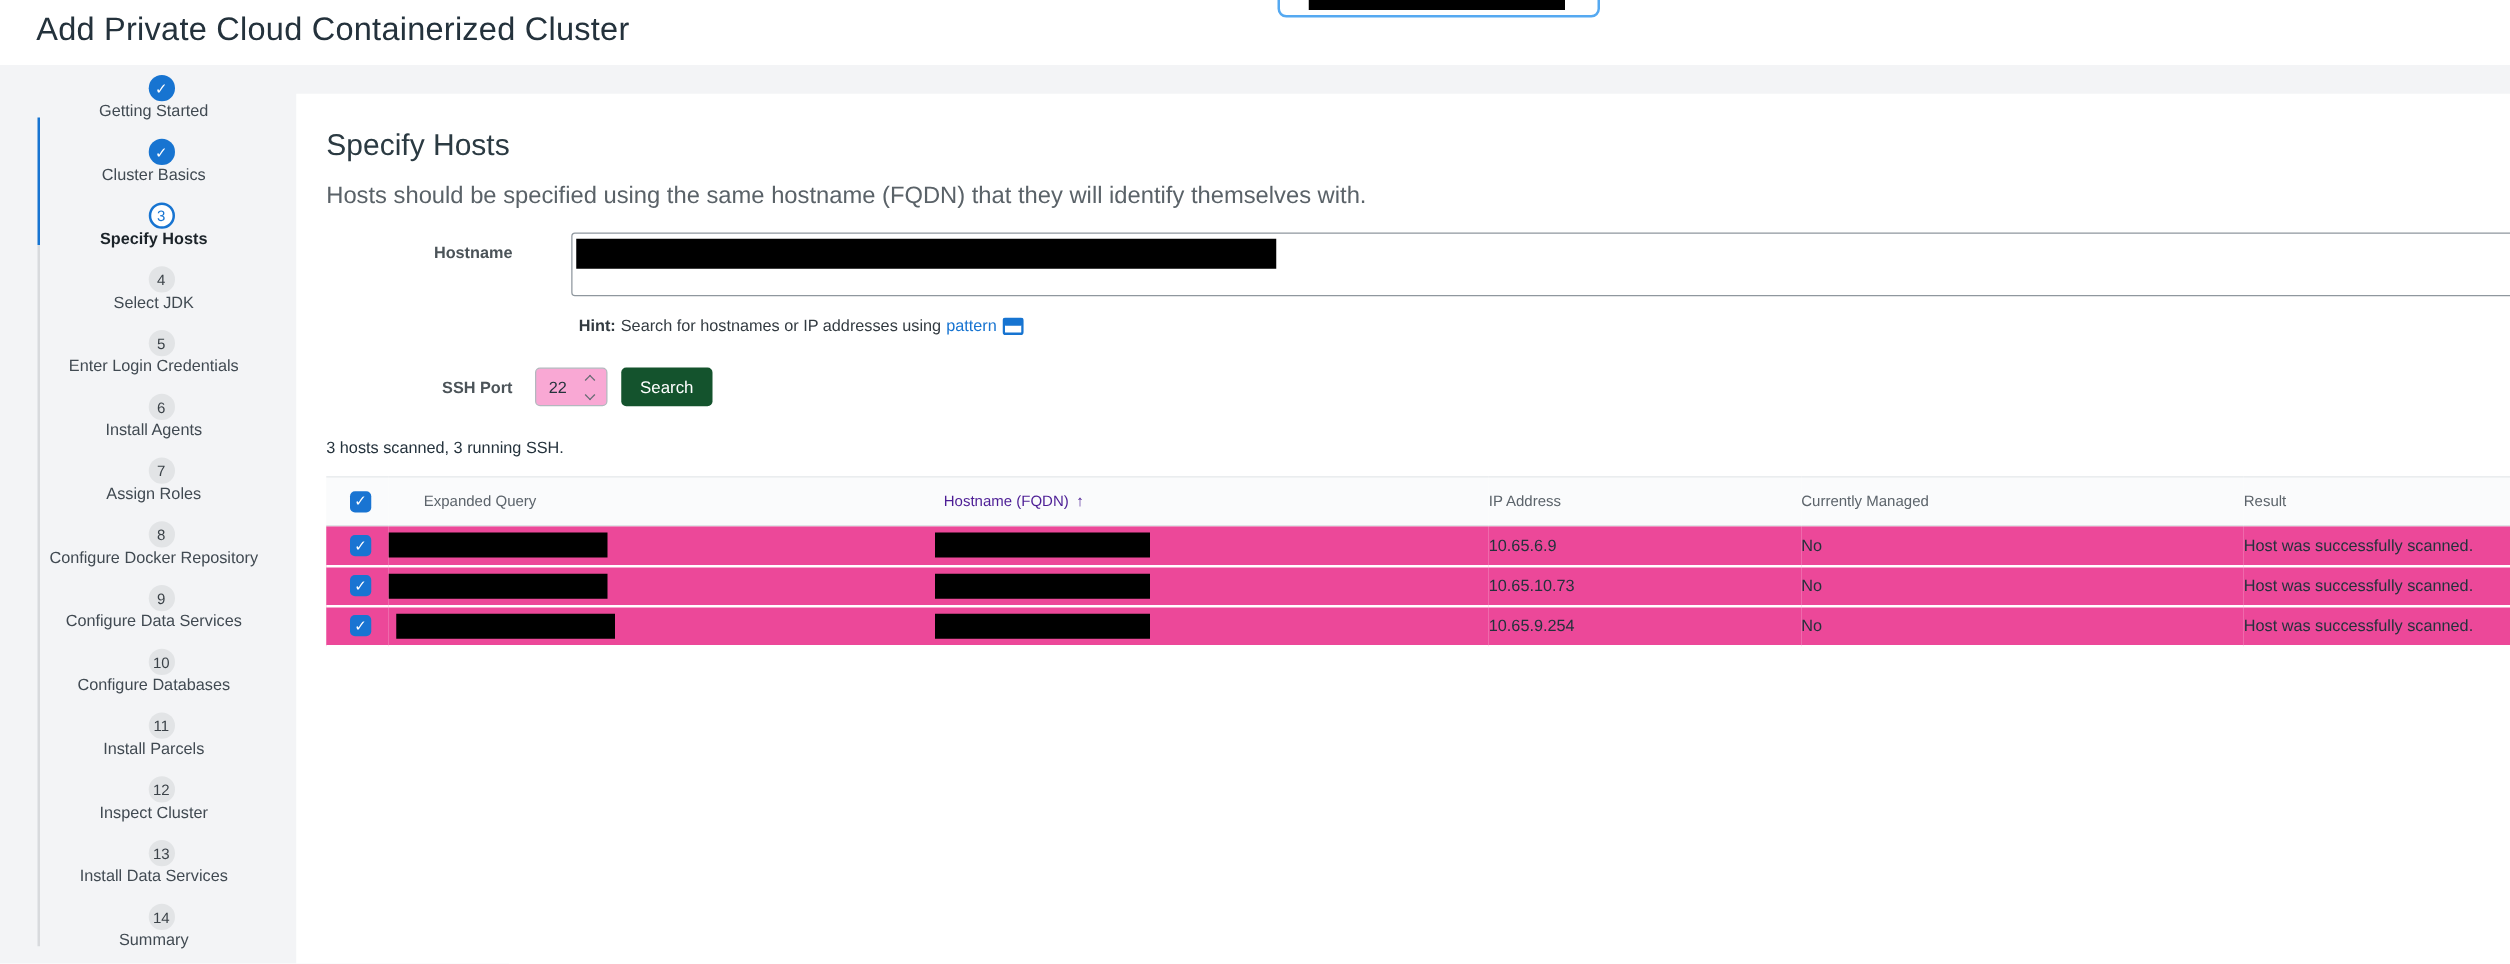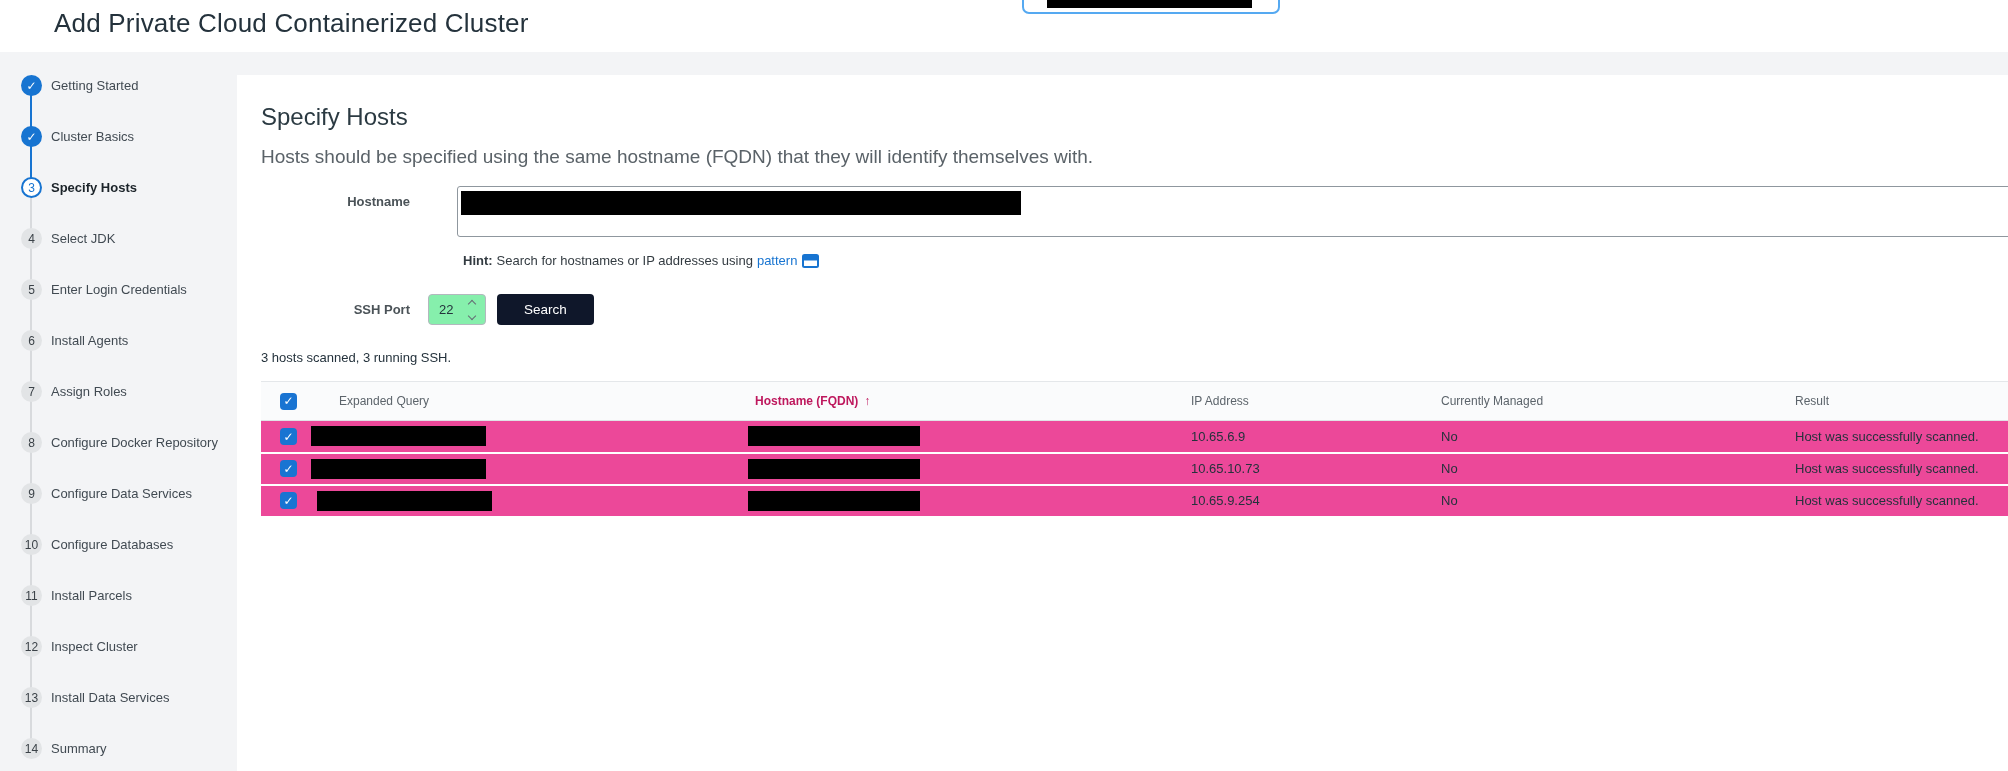--- a/index.html
+++ b/index.html
@@ -3,39 +3,39 @@
 <meta charset="utf-8">
 <style>
   * { box-sizing: border-box; margin: 0; padding: 0; }
   html,body { width: 2008px; height: 771px; overflow: hidden; }
   body {
     font-family: "Liberation Sans", "DejaVu Sans", sans-serif;
     background: #ffffff; color: #24323c; position: relative;
   }
 
   
-  .topbar { position: absolute; top: 0; left: 0; right: 0; height: 52px; background: #fff; padding-left: 25px; }
+  .topbar { position: absolute; top: 0; left: 0; right: 0; height: 52px; background: #fff; }
   .page-title {
     padding: 8px 0 0 29px; font-size: 26px; font-weight: 300; color: #24323c; letter-spacing: .2px;
   }
   .toast {
     position: absolute; left: 1022px; top: -28px; width: 258px; height: 42px;
     background: #fff; border: 2px solid #55a9f1; border-radius: 7px; overflow: hidden;
   }
   .toast .redact { position: absolute; left: 23px; right: 26px; top: 0; bottom: 4px; background: #000; }
 
   
   .workspace { position: absolute; top: 52px; left: 0; right: 0; bottom: 0; background: #f3f4f6; }
 
   
   .sidebar { position: absolute; top: 0; left: 0; width: 237px; bottom: 0; padding-top: 8px; }
   .stepline { position: absolute; width: 2px; left: 30px; }
   .stepline.blue { top: 42px; height: 102px; background: #1774d1; }
   .stepline.gray { top: 144px; height: 561px; background: #d8dadd; }
-  .step { position: relative; height: 51px; display: flex; align-items: center; cursor: pointer; }
+  .step { position: relative; height: 51px; display: flex; align-items: center; cursor: pointer; flex-direction: column; }
   .dot {
     width: 21px; height: 21px; margin-left: 21px; border-radius: 50%;
     display: flex; align-items: center; justify-content: center; flex: 0 0 21px;
     font-size: 12px; color: #3b4248; background: #e2e4e6; position: relative; z-index: 1;
   }
   .step.done .dot { background: #1774d1; color: #fff; }
   .step.done .dot .check::before { content: "✓"; font-weight: 700; font-size: 12px; }
   .step.current .dot { background: #fff; border: 2px solid #1774d1; color: #1774d1; font-weight: 400; }
   .step-label { margin-left: 9px; font-size: 13px; color: #414a52; }
   .step.current .step-label { font-weight: 700; color: #1b2329; }
@@ -60,40 +60,40 @@
     margin-right: -6px; position: relative; cursor: text;
   }
   .hostname-box .redact { position: absolute; left: 3px; top: 4px; width: 560px; height: 24px; background: #000; }
 
   .hint { margin: 16px 0 0 191px; font-size: 13px; color: #333b41; display: flex; align-items: center; }
   .hint b { margin-right: 4px; margin-left: 35px; }
   .hint a { color: #1774d1; text-decoration: none; margin-left: 4px; cursor: pointer; }
   .hint .doc-icon { margin-left: 5px; display: inline-flex; }
 
   .sshport-input {
-    width: 58px; height: 31px; border: 1px solid #b3b8be; border-radius: 4px; background: #86efac;
+    width: 58px; height: 31px; border: 1px solid #b3b8be; border-radius: 4px; background: #f9a8d4;
     display: inline-flex; align-items: center; padding-left: 10px; font-size: 13px; color: #24323c;
   }
   .spin { display: flex; flex-direction: column; gap: 6px; margin-left: auto; margin-right: 10px; }
   .chev { width: 6px; height: 6px; border: solid #656c73; border-width: 1.5px 1.5px 0 0; }
   .chev.up { transform: rotate(-45deg); }
   .chev.down { transform: rotate(135deg); }
   .search-btn {
-    margin-left: 11px; height: 31px; padding: 0 27px; background: #0f172a; color: #fff;
+    margin-left: 11px; height: 31px; padding: 0 15px; background: #14532d; color: #fff;
     border: none; border-radius: 4px; font-size: 13.5px; font-family: inherit; cursor: pointer;
   }
 
   .scan-summary { margin: 25px 0 0 24px; font-size: 13px; color: #24323c; }
 
   
   .table-wrap { margin: 16px 0 0 24px; }
   table { width: 100%; border-collapse: collapse; table-layout: fixed; }
   thead tr { background: #fafbfc; border-top: 1px solid #e4e7ea; border-bottom: 1px solid #dfe3e6; height: 39px; }
   th { text-align: left; font-weight: 400; font-size: 12px; color: #5c646b; vertical-align: middle; }
-  th.col-host { font-weight: 700; color: #be185d; cursor: pointer; }
+  th.col-host { font-weight: 400; color: #4c1d95; cursor: pointer; }
   th.col-eq { padding-left: 28px; }
   th.col-host { padding-left: 7px; }
   .sort-arrow { font-size: 12px; margin-left: 6px; }
   tbody tr { background: #ec4899; border-bottom: 2px solid #fff; height: 32px; }
   td { font-size: 13px; color: #24323c; vertical-align: middle; }
   td .redact { background: #000; height: 20px; }
   td.col-eq .redact { width: 175px; }
   td.col-host .redact { width: 172px; }
 
   .checkbox {

